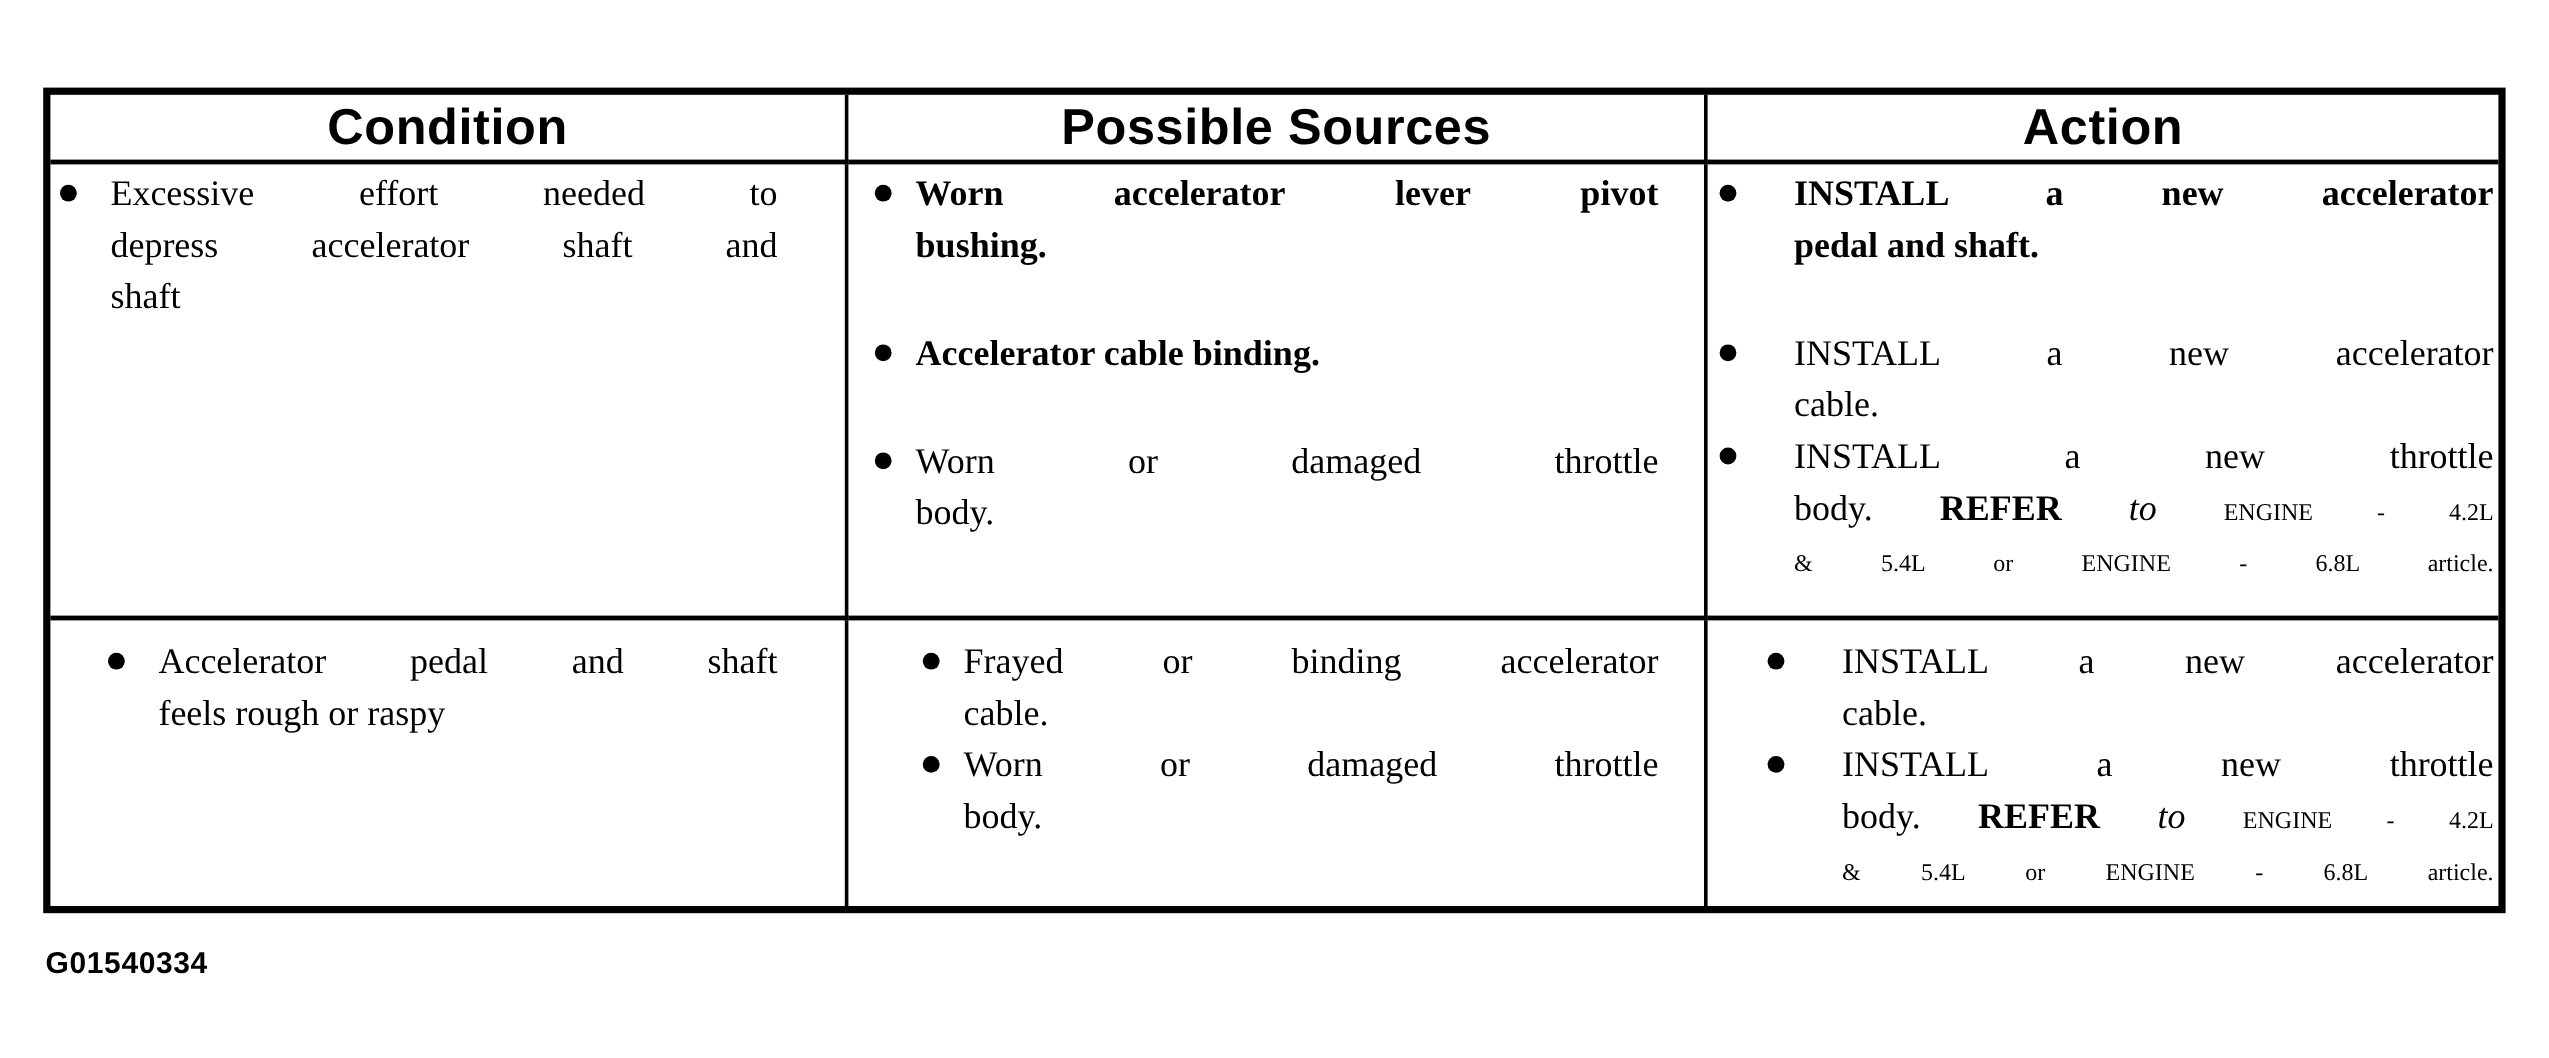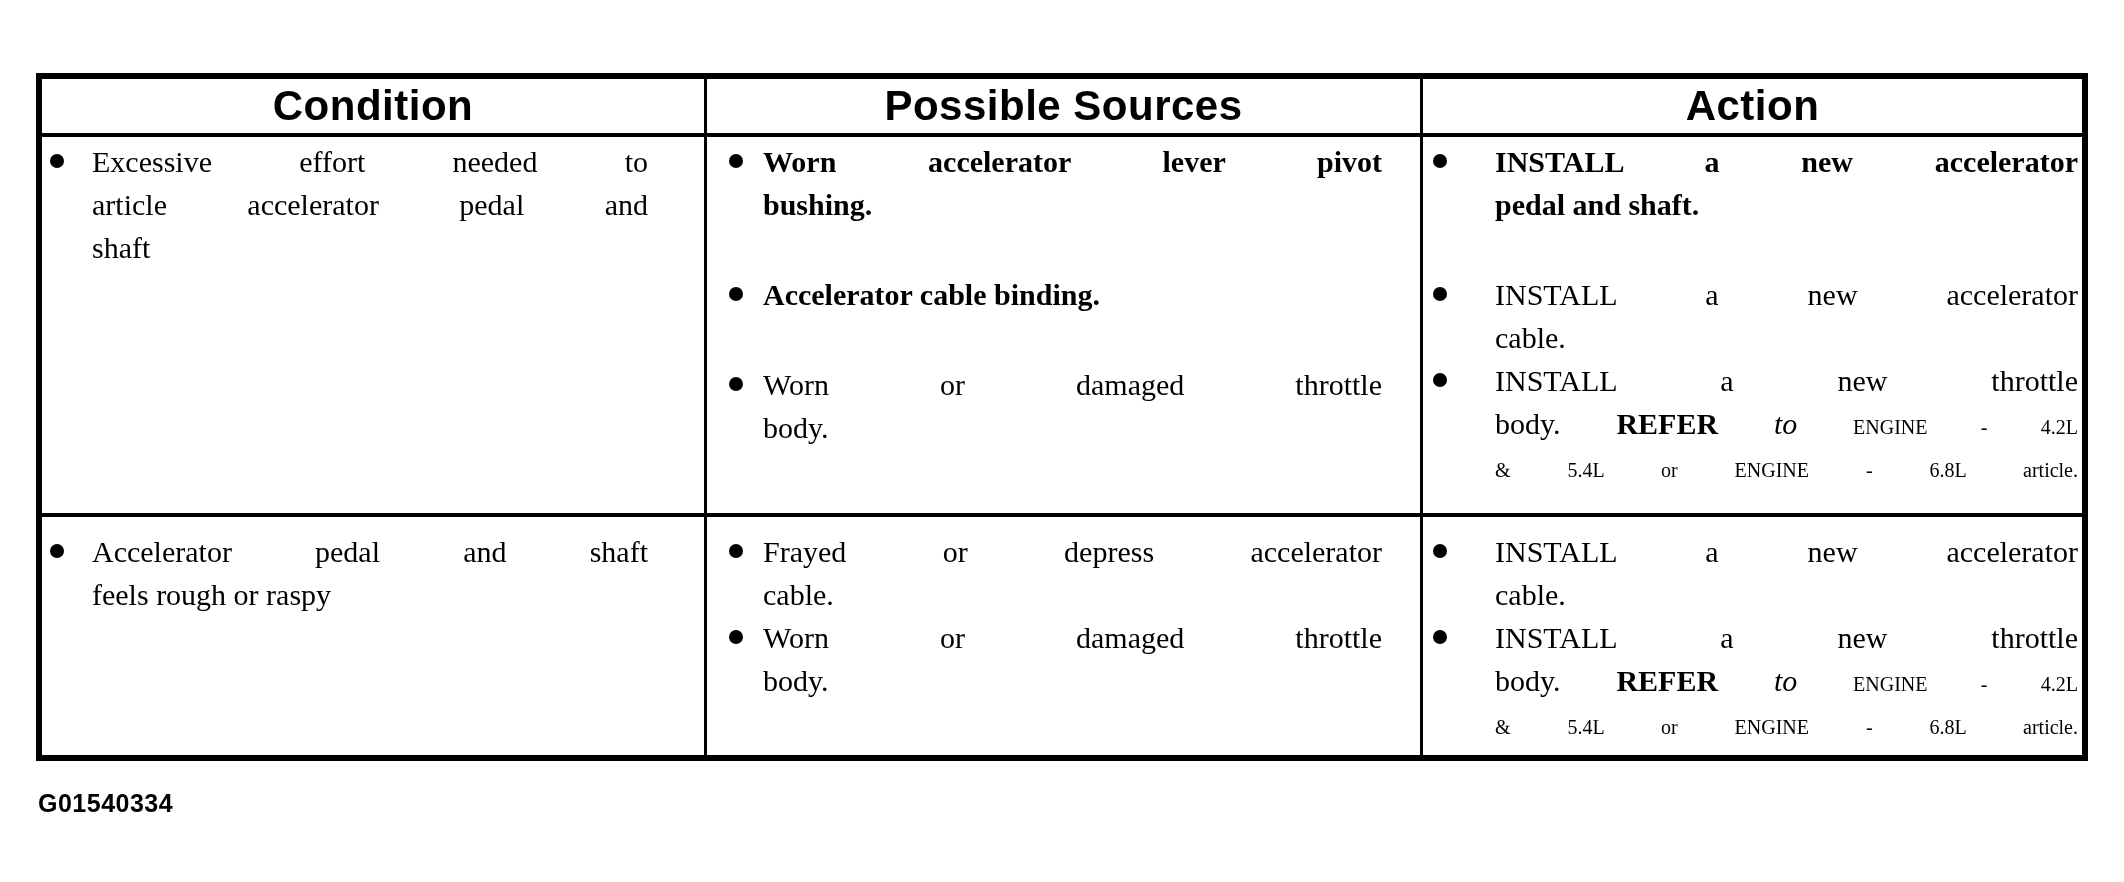--- a/index.html
+++ b/index.html
@@ -18,21 +18,21 @@
     left:36px; top:73px;
     width:2052px; height:688px;
     border:6px solid #000;
     display:grid;
     grid-template-columns:665px 716px 1fr;
     grid-template-rows:58px 380px 1fr;
     background:#fff;
   }
   .cell { border-right:3px solid #000; border-bottom:4px solid #000; overflow:hidden; }
   .c3   { border-right:none; }
-  .r2   { border-bottom:none; }
+  .r2   { border-bottom:none;margin-left:40px; }
 
   .header-cell {
     display:flex; align-items:center; justify-content:center;
     font-family:"Liberation Sans", sans-serif;
     font-weight:bold;
     font-size:42px;
     letter-spacing:0.5px;
   }
 
   .body-cell { font-size:30px; line-height:43px; }
@@ -88,21 +88,21 @@
       <span>Possible Sources</span>
     </div>
     <div class="cell c3 header-cell">
       <span>Action</span>
     </div>
 
     <div class="cell c1 body-cell r1">
       <div class="item">
         <span class="bullet"></span>
         <div class="line j">Excessive effort needed to</div>
-        <div class="line j">article accelerator pedal and</div>
+        <div class="line j">depress accelerator shaft and</div>
         <div class="line">shaft</div>
       </div>
     </div>
 
     <div class="cell c2 body-cell r1">
       <div class="item mb">
         <span class="bullet"></span>
         <div class="line j">Worn accelerator lever pivot</div>
         <div class="line">bushing.</div>
       </div>
@@ -140,21 +140,21 @@
       <div class="item">
         <span class="bullet"></span>
         <div class="line j">Accelerator pedal and shaft</div>
         <div class="line">feels rough or raspy</div>
       </div>
     </div>
 
     <div class="cell c2 body-cell r2">
       <div class="item">
         <span class="bullet"></span>
-        <div class="line j">Frayed or depress accelerator</div>
+        <div class="line j">Frayed or binding accelerator</div>
         <div class="line">cable.</div>
       </div>
       <div class="item">
         <span class="bullet"></span>
         <div class="line j">Worn or damaged throttle</div>
         <div class="line">body.</div>
       </div>
     </div>
 
     <div class="cell c3 body-cell r2">

